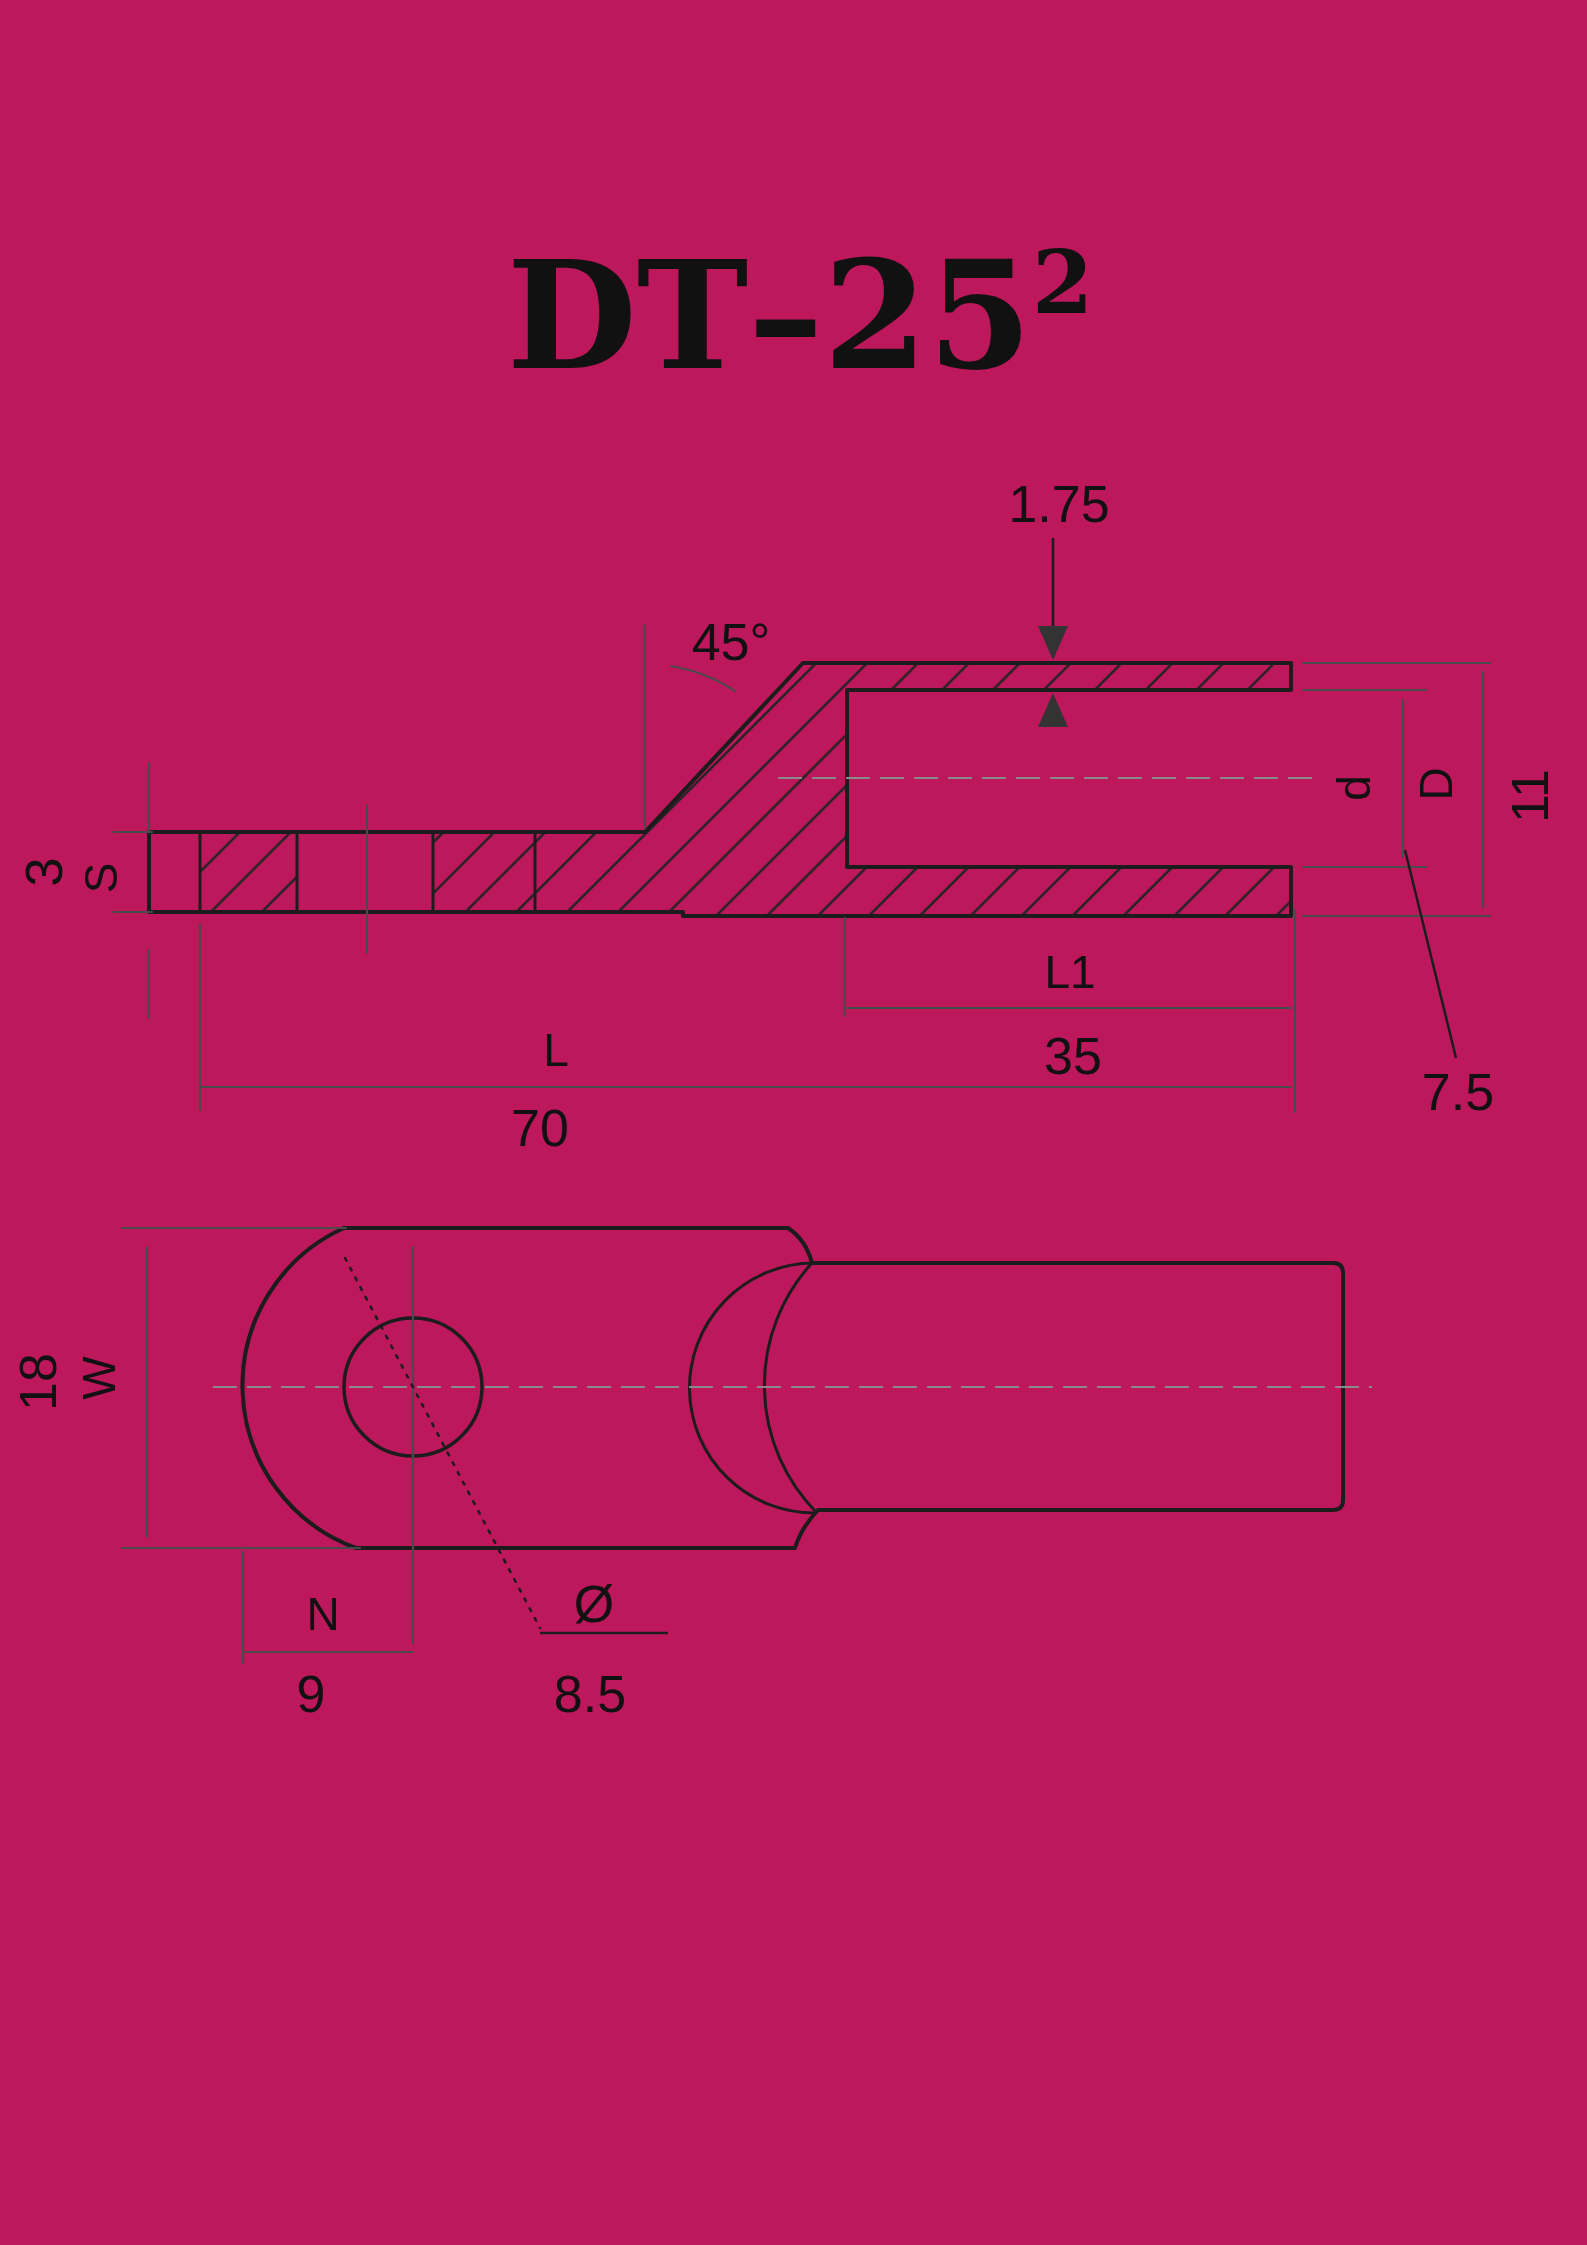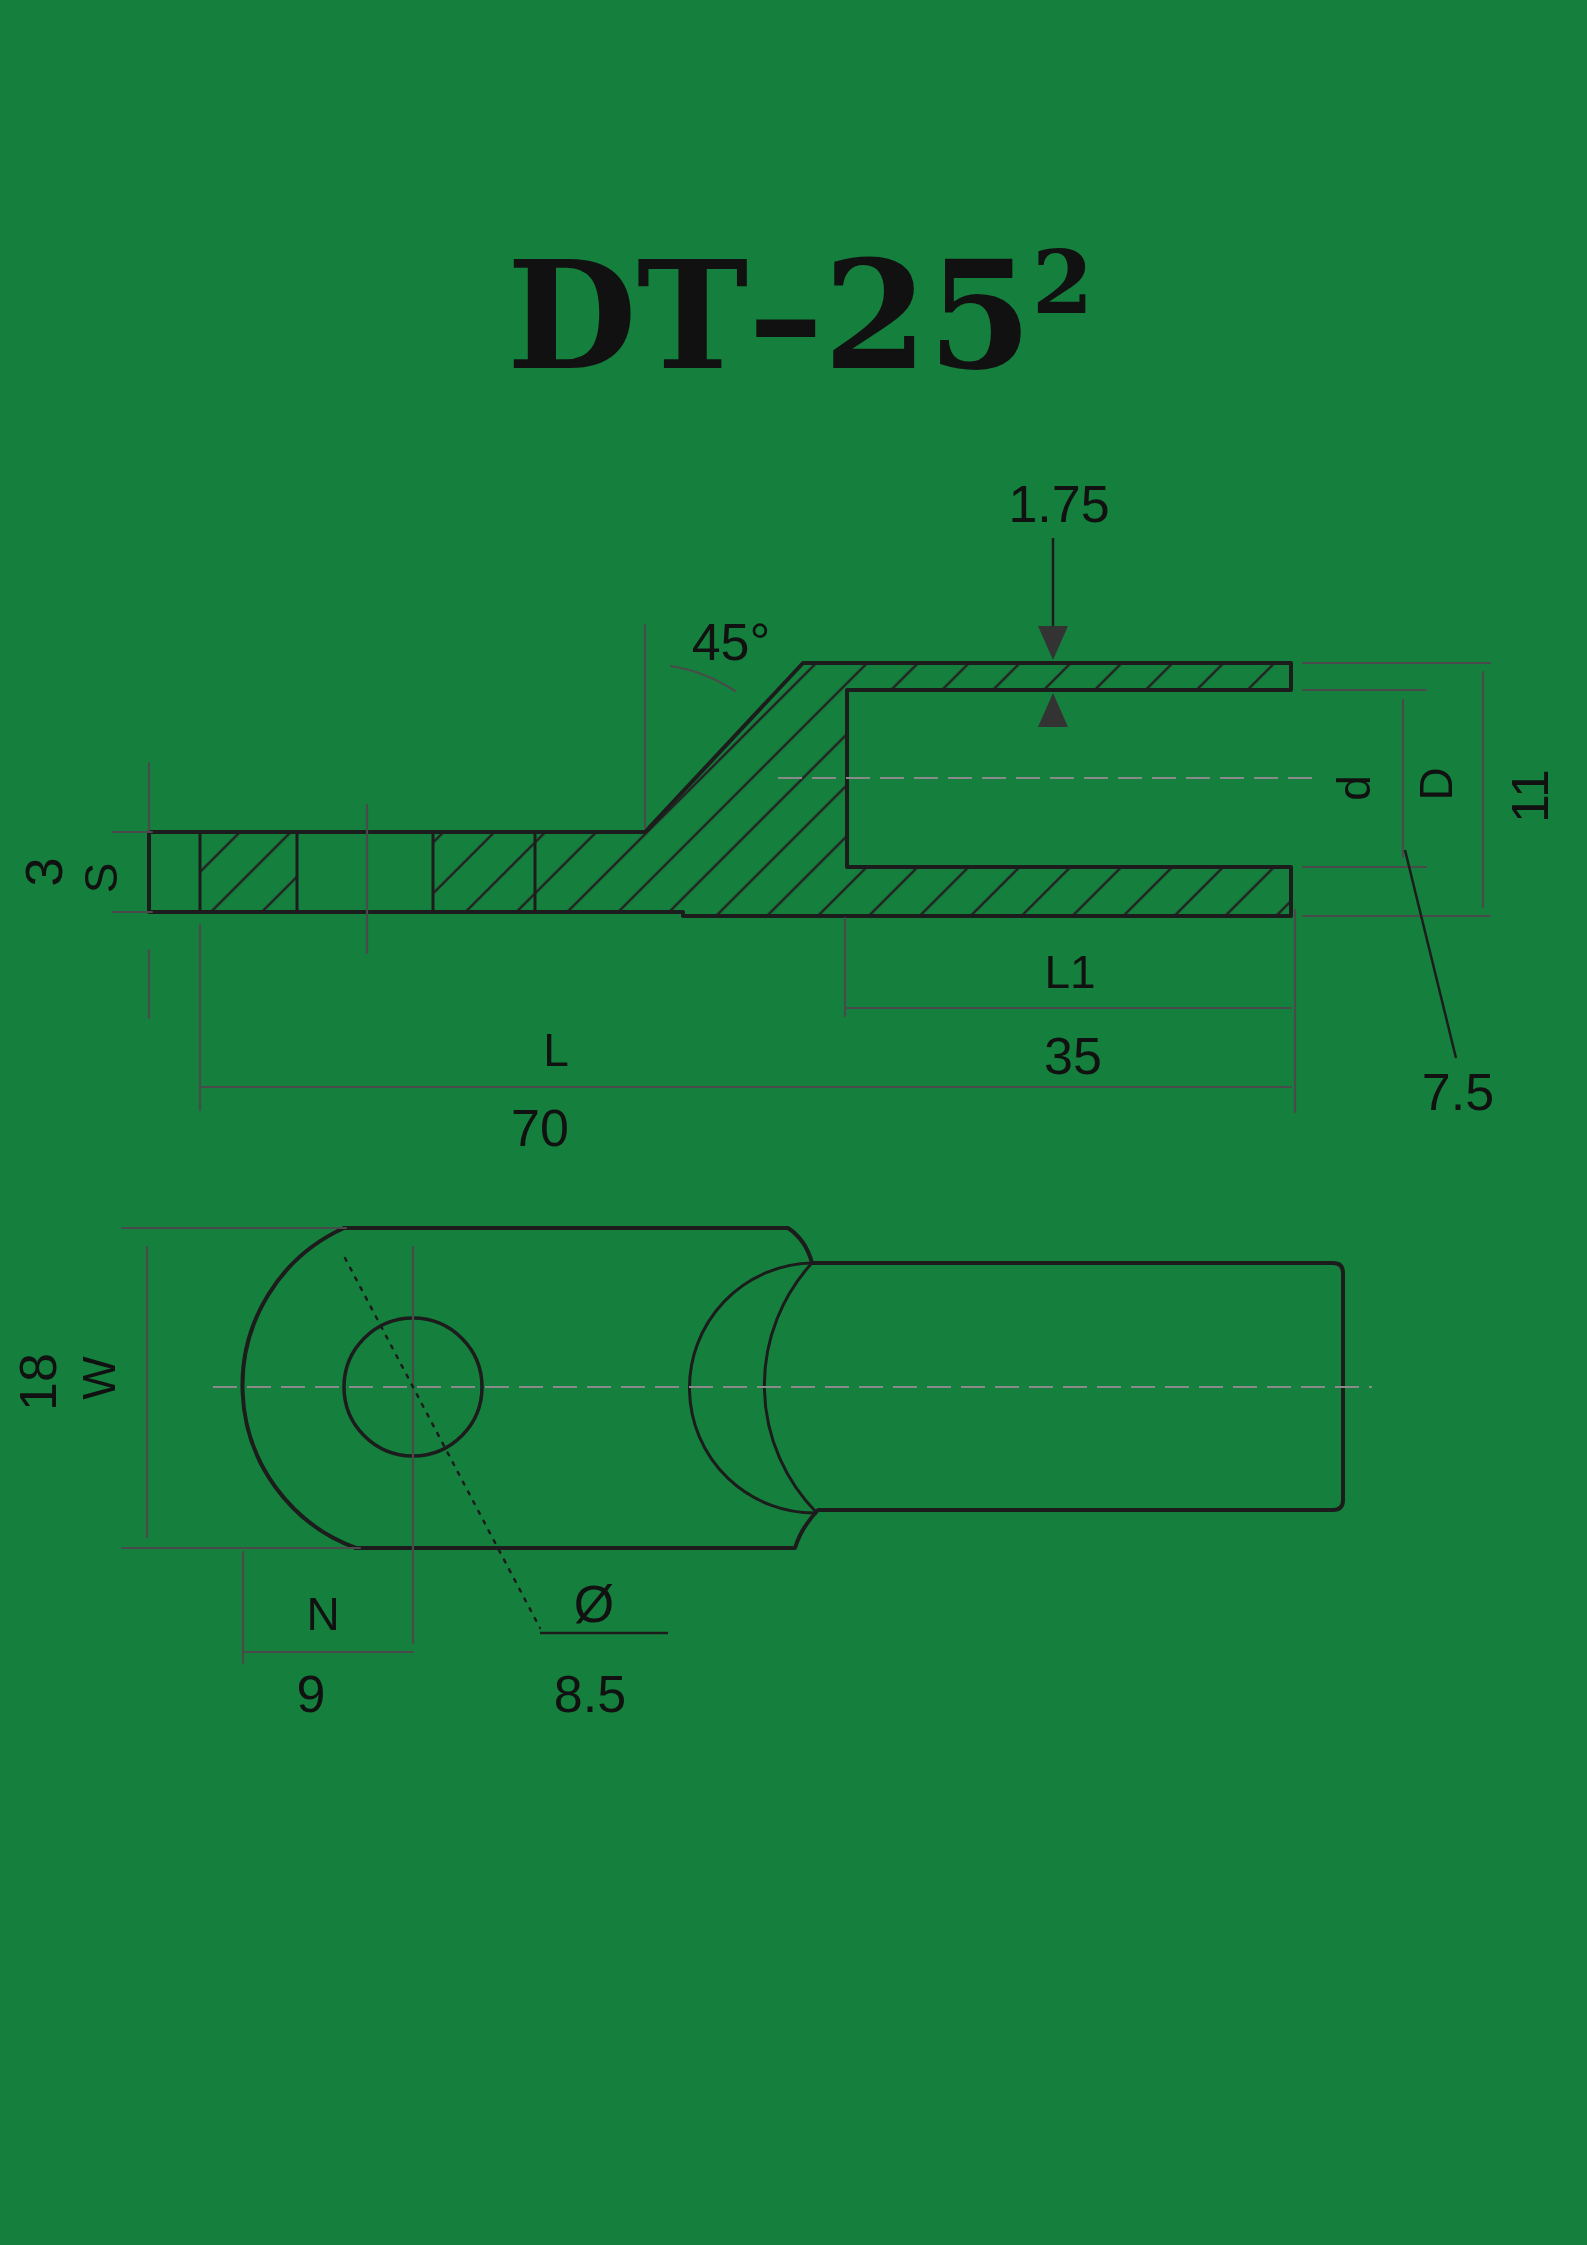--- a/index.html
+++ b/index.html
@@ -1,16 +1,16 @@
 <!DOCTYPE html>
 <html><head>
 <meta charset="utf-8">
 <style>
   html,body{margin:0;padding:0;background:#ffffff;}
-  .page{position:relative;width:1587px;height:2245px;background:#15803d;overflow:hidden;
+  .page{position:relative;width:1587px;height:2245px;background:#be185d;overflow:hidden;
         font-family:"Liberation Sans", sans-serif;}
   svg{position:absolute;left:0;top:0;}
   text{fill:#111;}
   .title-text{font-family:"DejaVu Serif","Liberation Serif",serif;font-weight:bold;}
   .dim-num{font-family:"Liberation Sans",sans-serif;font-size:52px;fill:#111;}
   .dim-letter{font-family:"Liberation Sans",sans-serif;font-size:46px;fill:#111;}
   .outline{stroke:#1c1c1c;stroke-width:4;fill:none;stroke-linejoin:round;stroke-linecap:round;}
   .feature{stroke:#1c1c1c;stroke-width:3;fill:none;}
   .dimline{stroke:#4a4a4a;stroke-width:2.2;fill:none;stroke-linecap:round;}
   .leader{stroke:#1c1c1c;stroke-width:2.5;fill:none;}

